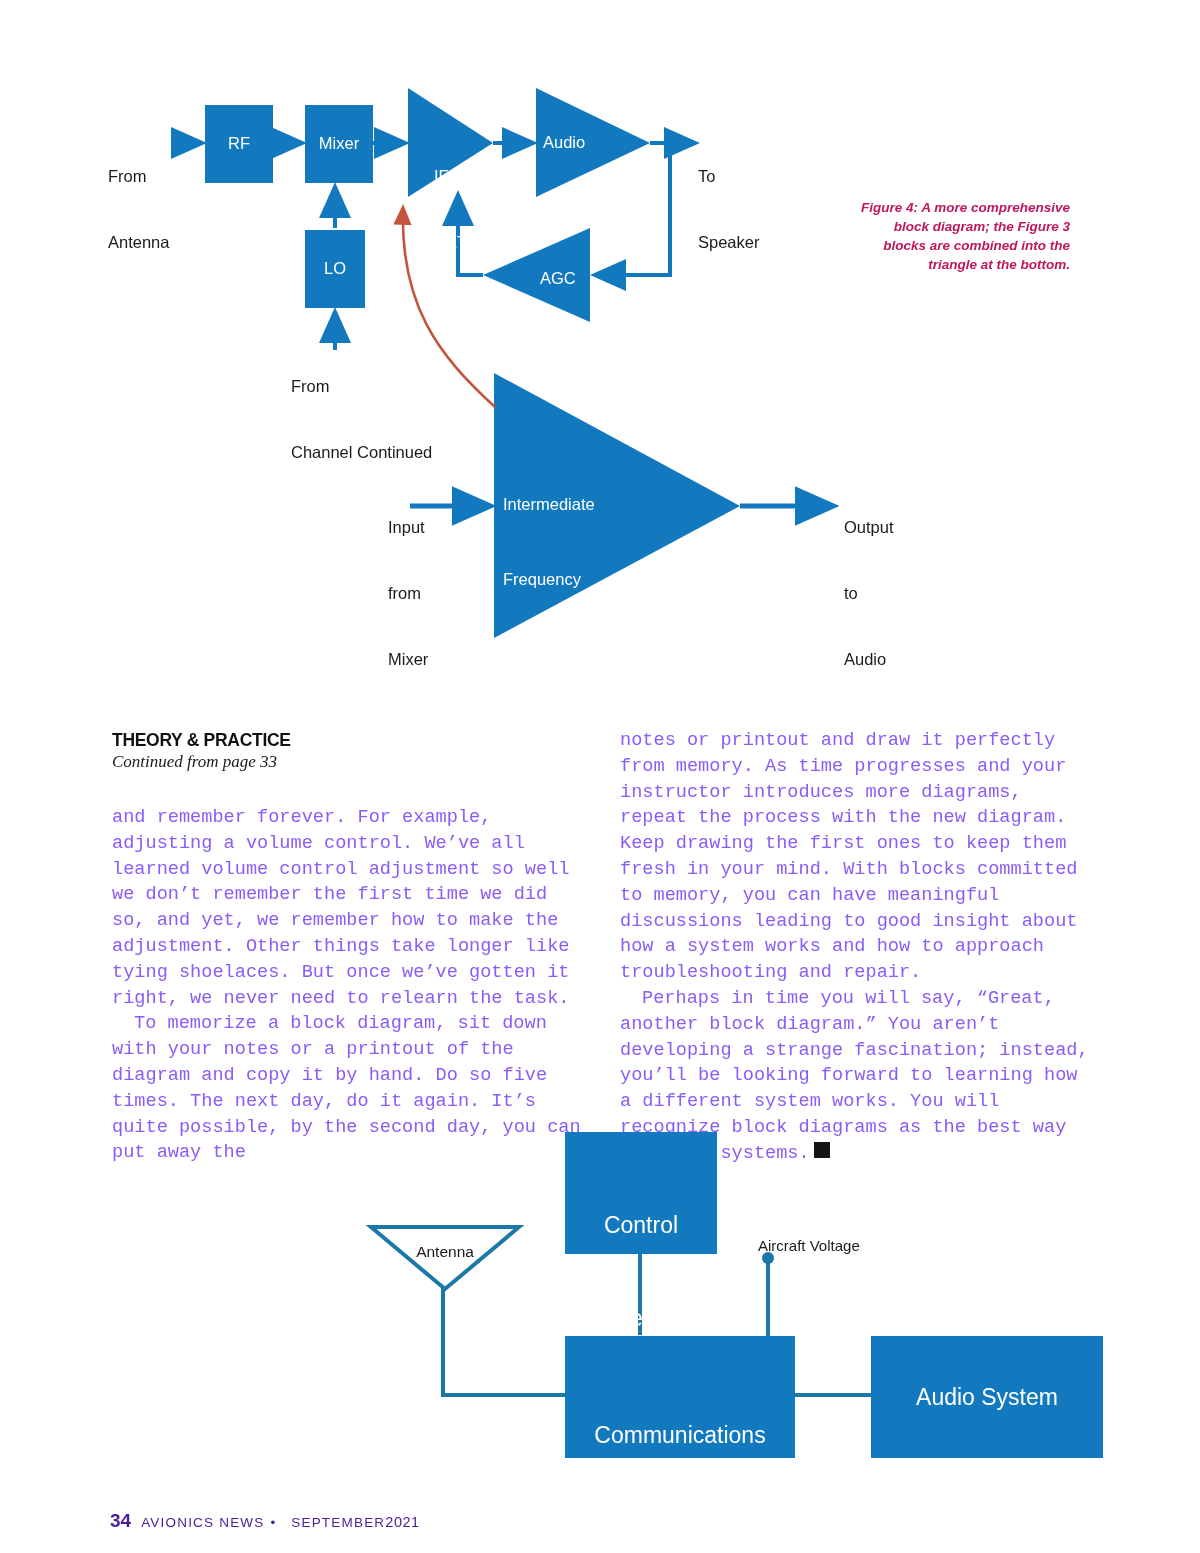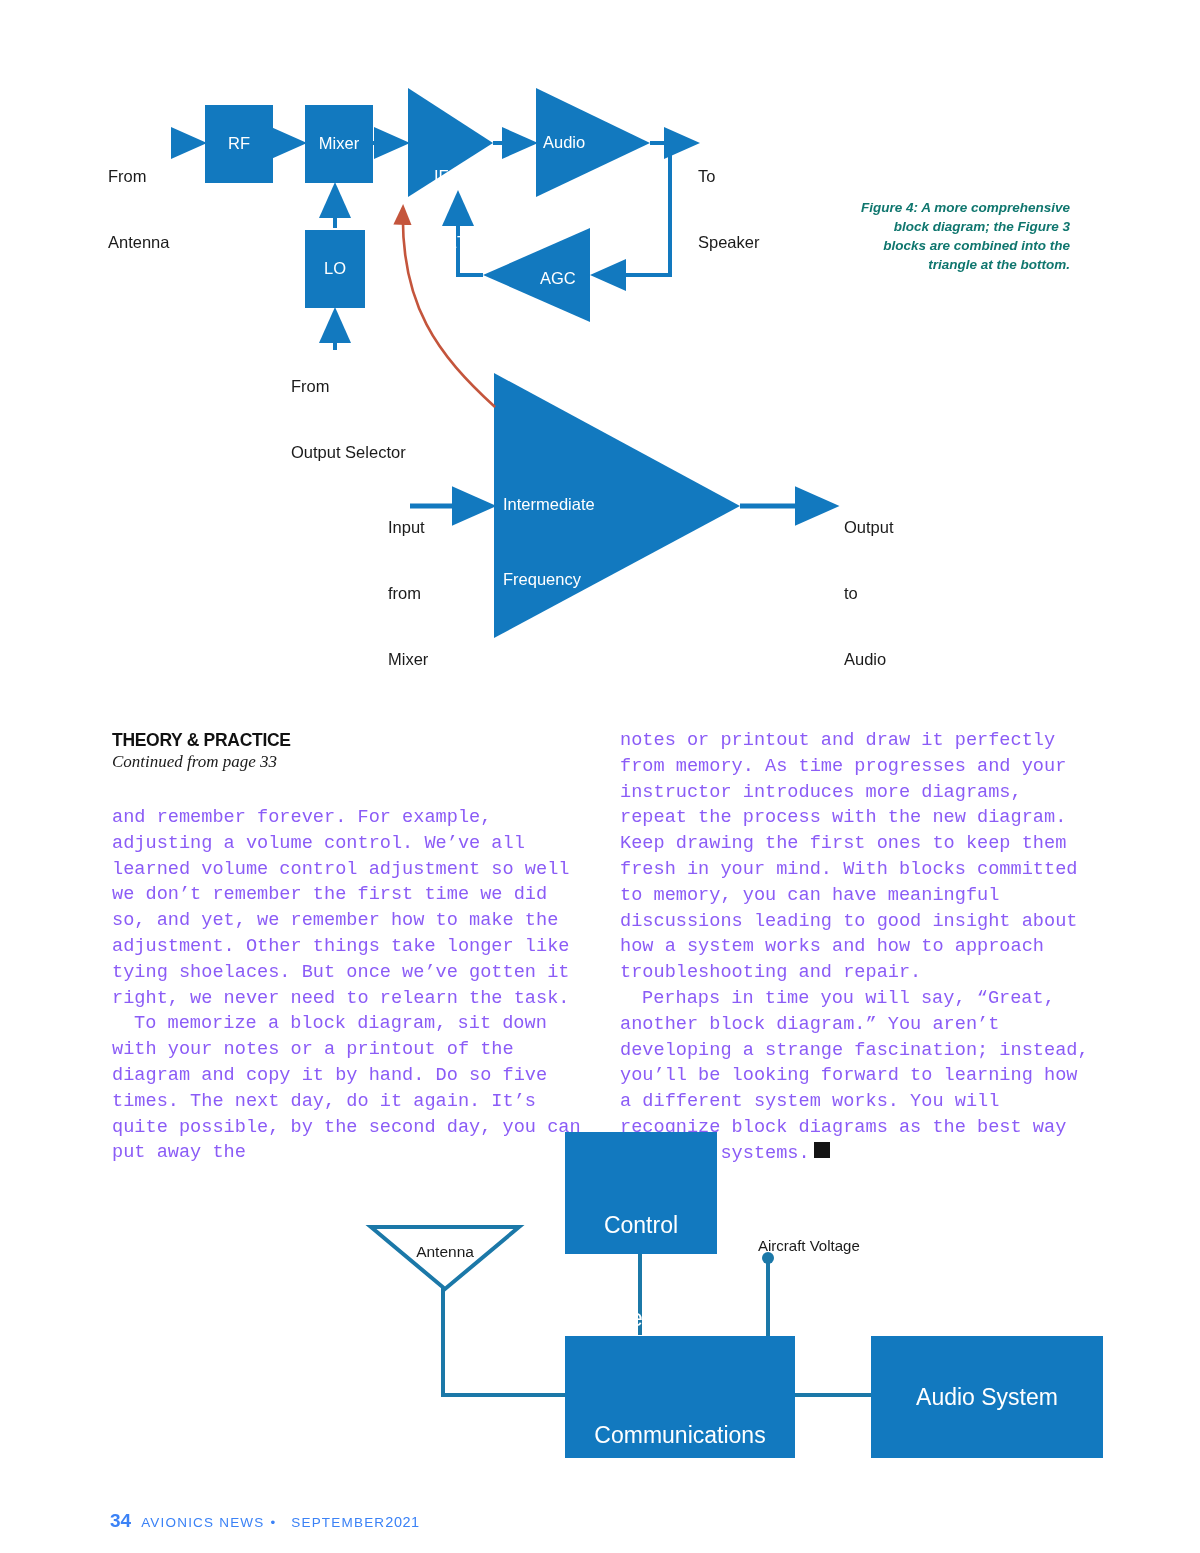--- a/index.html
+++ b/index.html
@@ -11,21 +11,21 @@
   .page{position:absolute;inset:0;}
 
   
   #fig4-area{position:absolute;left:0;top:0;width:1200px;height:690px;}
   #fig4-svg{position:absolute;left:0;top:0;}
 
   .fig-caption{
     position:absolute;
     font-family:"Liberation Sans", sans-serif;
     font-style:italic;font-weight:bold;
-    color:#0f766e;
+    color:#be185d;
     font-size:13.5px;line-height:19px;
   }
   #fig4-caption{left:810px;top:198px;width:260px;text-align:right;}
   #fig5-caption{left:128px;top:1213px;width:180px;text-align:left;line-height:20px;}
 
   
   .dlabel{
     position:absolute;
     font-family:"Liberation Sans", sans-serif;
     color:#1b1b1b;font-size:16.5px;line-height:22px;white-space:pre;
@@ -50,21 +50,21 @@
     font-weight:bold;font-size:17.5px;letter-spacing:-0.3px;color:#111;}
   #continued{position:absolute;left:112px;top:752px;
     font-family:"Liberation Serif", serif;
     font-style:italic;font-size:17px;color:#1a1a1a;}
 
   .endmark{display:inline-block;width:12px;height:12px;border:2px solid #141414;
     background:#141414;vertical-align:0px;margin-left:4px;}
 
   
   #footer{position:absolute;left:110px;top:1510px;
-    font-family:"Liberation Sans", sans-serif;color:#3b82f6;}
+    font-family:"Liberation Sans", sans-serif;color:#4c1d95;}
   #footer .pageno{font-weight:bold;font-size:19px;}
   #footer .mag{font-size:13.5px;letter-spacing:1.2px;margin-left:10px;}
   #footer .dot{font-size:13.5px;margin:0 6px;}
   #footer .yr{font-size:14.5px;letter-spacing:0.5px;}
 
   
   #fig5-area{position:absolute;left:0;top:1090px;width:1200px;height:400px;}
   #fig5-svg{position:absolute;left:0;top:0;}
 </style>
 </head>
@@ -137,21 +137,21 @@
     <div class="dlabel" style="left:108px;top:121px;">
       <div>From</div>
       <div>Antenna</div>
     </div>
     <div class="dlabel" style="left:698px;top:121px;">
       <div>To</div>
       <div>Speaker</div>
     </div>
     <div class="dlabel" style="left:291px;top:331px;">
       <div>From</div>
-      <div>Output Selector</div>
+      <div>Channel Continued</div>
     </div>
     <div class="dlabel" style="left:344px;top:472px;margin-left:44px;">
       <div>Input</div>
       <div>from</div>
       <div>Mixer</div>
     </div>
     <div class="dlabel" style="left:844px;top:472px;">
       <div>Output</div>
       <div>to</div>
       <div>Audio</div>

